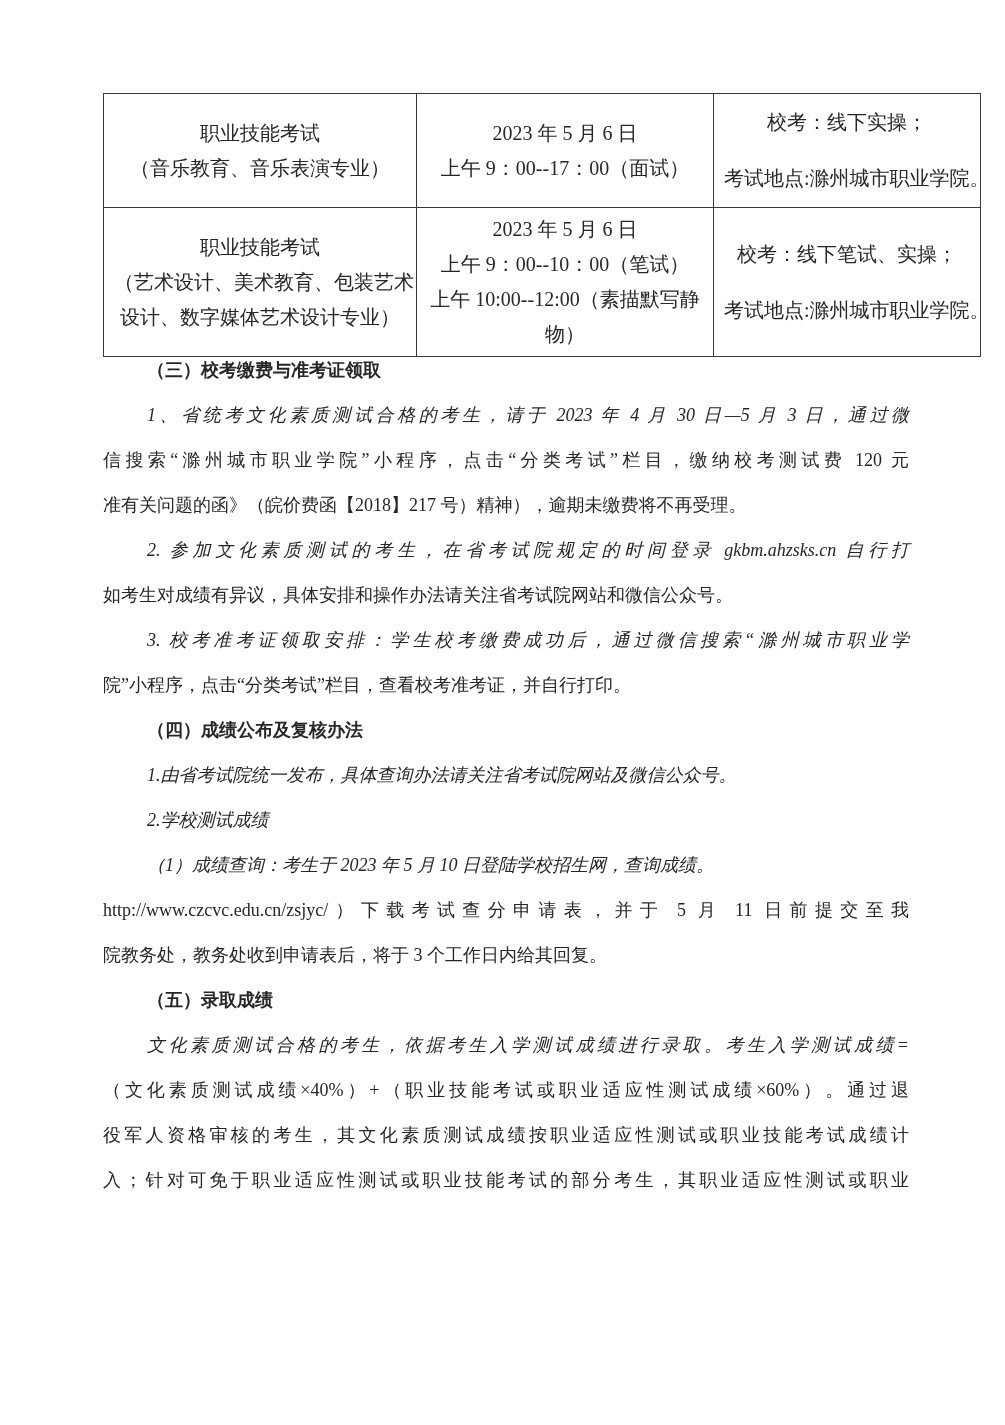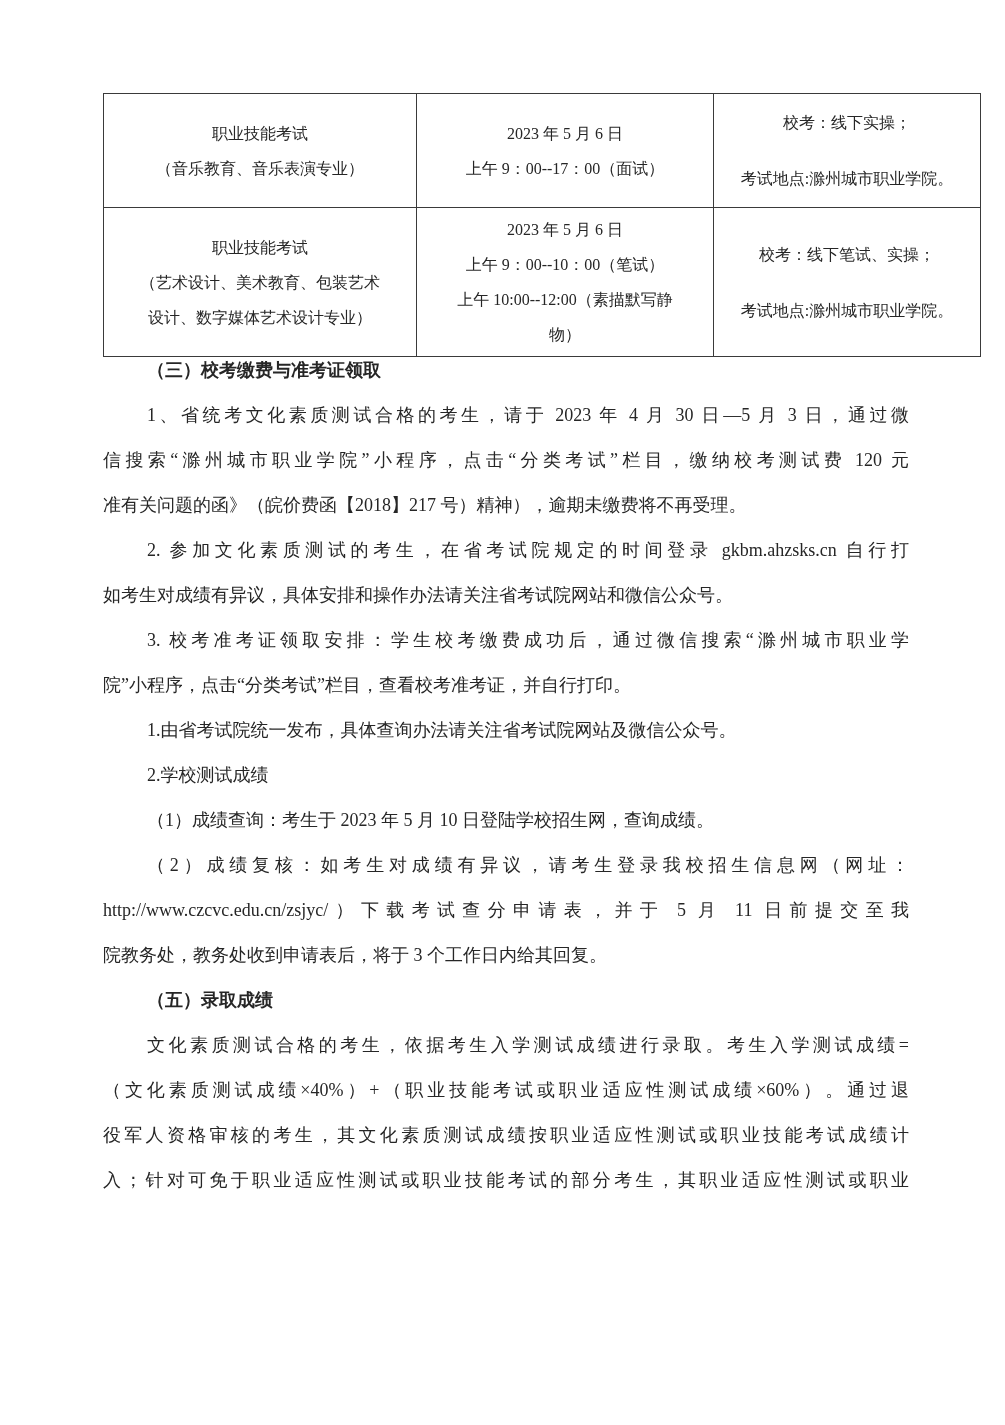--- a/index.html
+++ b/index.html
@@ -23,21 +23,21 @@
   }
 
   
   table.doc-table {
     position: absolute;
     top: 93px;
     left: 103px;
     width: 814px;
     border-collapse: collapse;
     table-layout: fixed;
-    font-size: 16px;
+    font-size: 20px;
   }
   table.doc-table td {
     border: 1px solid #3a3a3a;
     text-align: center;
     vertical-align: middle;
     padding: 4px 10px;
     line-height: 35px;
   }
   .col-exam { width: 292px; }
   .col-time { width: 276px; }
@@ -53,21 +53,21 @@
     top: 348px;
     left: 103px;
     width: 806px;
     font-size: 18px;
   }
   .text-line {
     height: 45px;
     line-height: 45px;
     white-space: nowrap;
   }
-  .indent { text-indent: 44px; }
+  .indent { text-indent: 44px; font-style: italic; }
   .fill {
     white-space: normal;
     text-align: justify;
     text-align-last: justify;
   }
   .section-heading {
     font-family: "Liberation Sans", "DejaVu Sans", sans-serif;
     font-weight: bold;
     height: 45px;
     line-height: 45px;
@@ -126,31 +126,31 @@
     </div>
     <div>
       <div class="text-line indent fill">2. 参加文化素质测试的考生，在省考试院规定的时间登录 gkbm.ahzsks.cn 自行打</div>
       <div class="text-line">如考生对成绩有异议，具体安排和操作办法请关注省考试院网站和微信公众号。</div>
     </div>
     <div>
       <div class="text-line indent fill">3. 校考准考证领取安排：学生校考缴费成功后，通过微信搜索“滁州城市职业学</div>
       <div class="text-line">院”小程序，点击“分类考试”栏目，查看校考准考证，并自行打印。</div>
     </div>
 
+    <div class="section-heading">（四）成绩公布及复核办法</div>
     <div>
       <div class="text-line indent">1.由省考试院统一发布，具体查询办法请关注省考试院网站及微信公众号。</div>
     </div>
     <div>
       <div class="text-line indent">2.学校测试成绩</div>
     </div>
     <div>
       <div class="text-line indent">（1）成绩查询：考生于 2023 年 5 月 10 日登陆学校招生网，查询成绩。</div>
     </div>
     <div>
-      <div class="text-line indent fill">（2）成绩复核：如考生对成绩有异议，请考生登录我校招生信息网（网址：</div>
       <div class="text-line fill">http://www.czcvc.edu.cn/zsjyc/）下载考试查分申请表，并于 5 月 11 日前提交至我</div>
       <div class="text-line">院教务处，教务处收到申请表后，将于 3 个工作日内给其回复。</div>
     </div>
 
     <div class="section-heading">（五）录取成绩</div>
     <div>
       <div class="text-line indent fill">文化素质测试合格的考生，依据考生入学测试成绩进行录取。考生入学测试成绩=</div>
       <div class="text-line fill">（文化素质测试成绩×40%）+（职业技能考试或职业适应性测试成绩×60%）。通过退</div>
       <div class="text-line fill">役军人资格审核的考生，其文化素质测试成绩按职业适应性测试或职业技能考试成绩计</div>
       <div class="text-line fill">入；针对可免于职业适应性测试或职业技能考试的部分考生，其职业适应性测试或职业</div>

